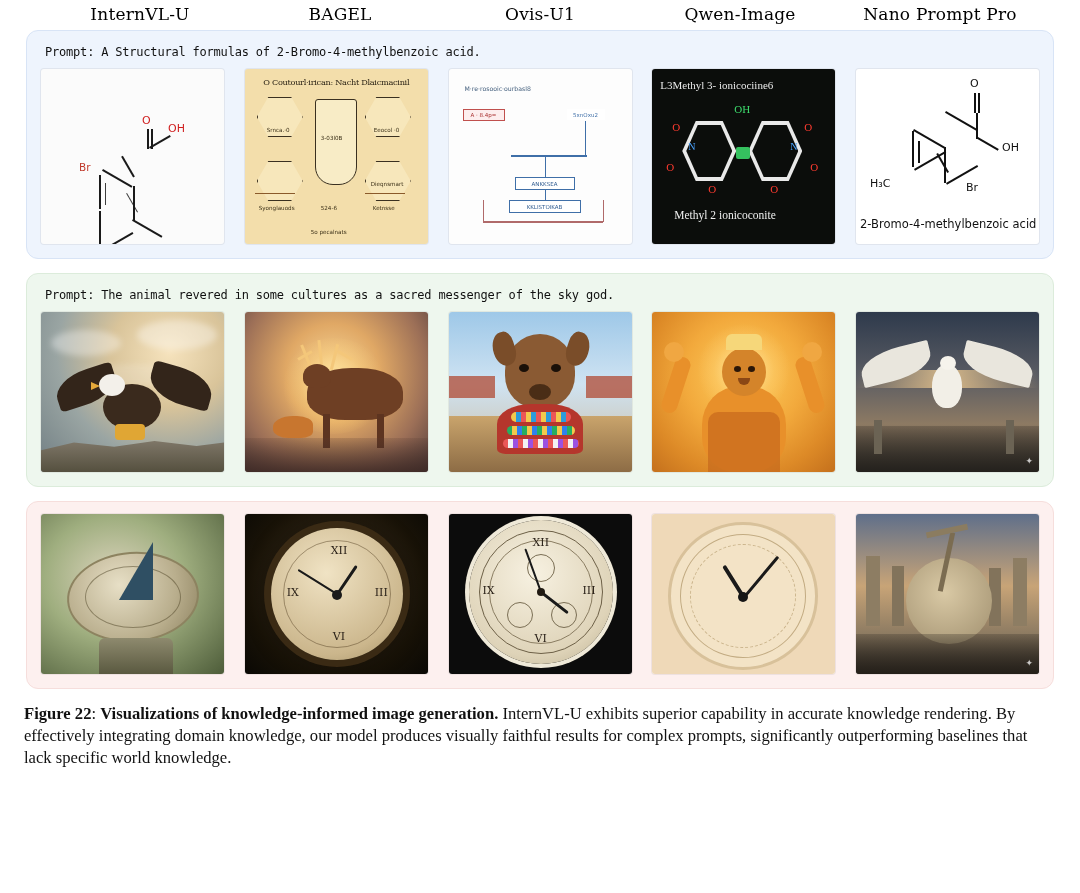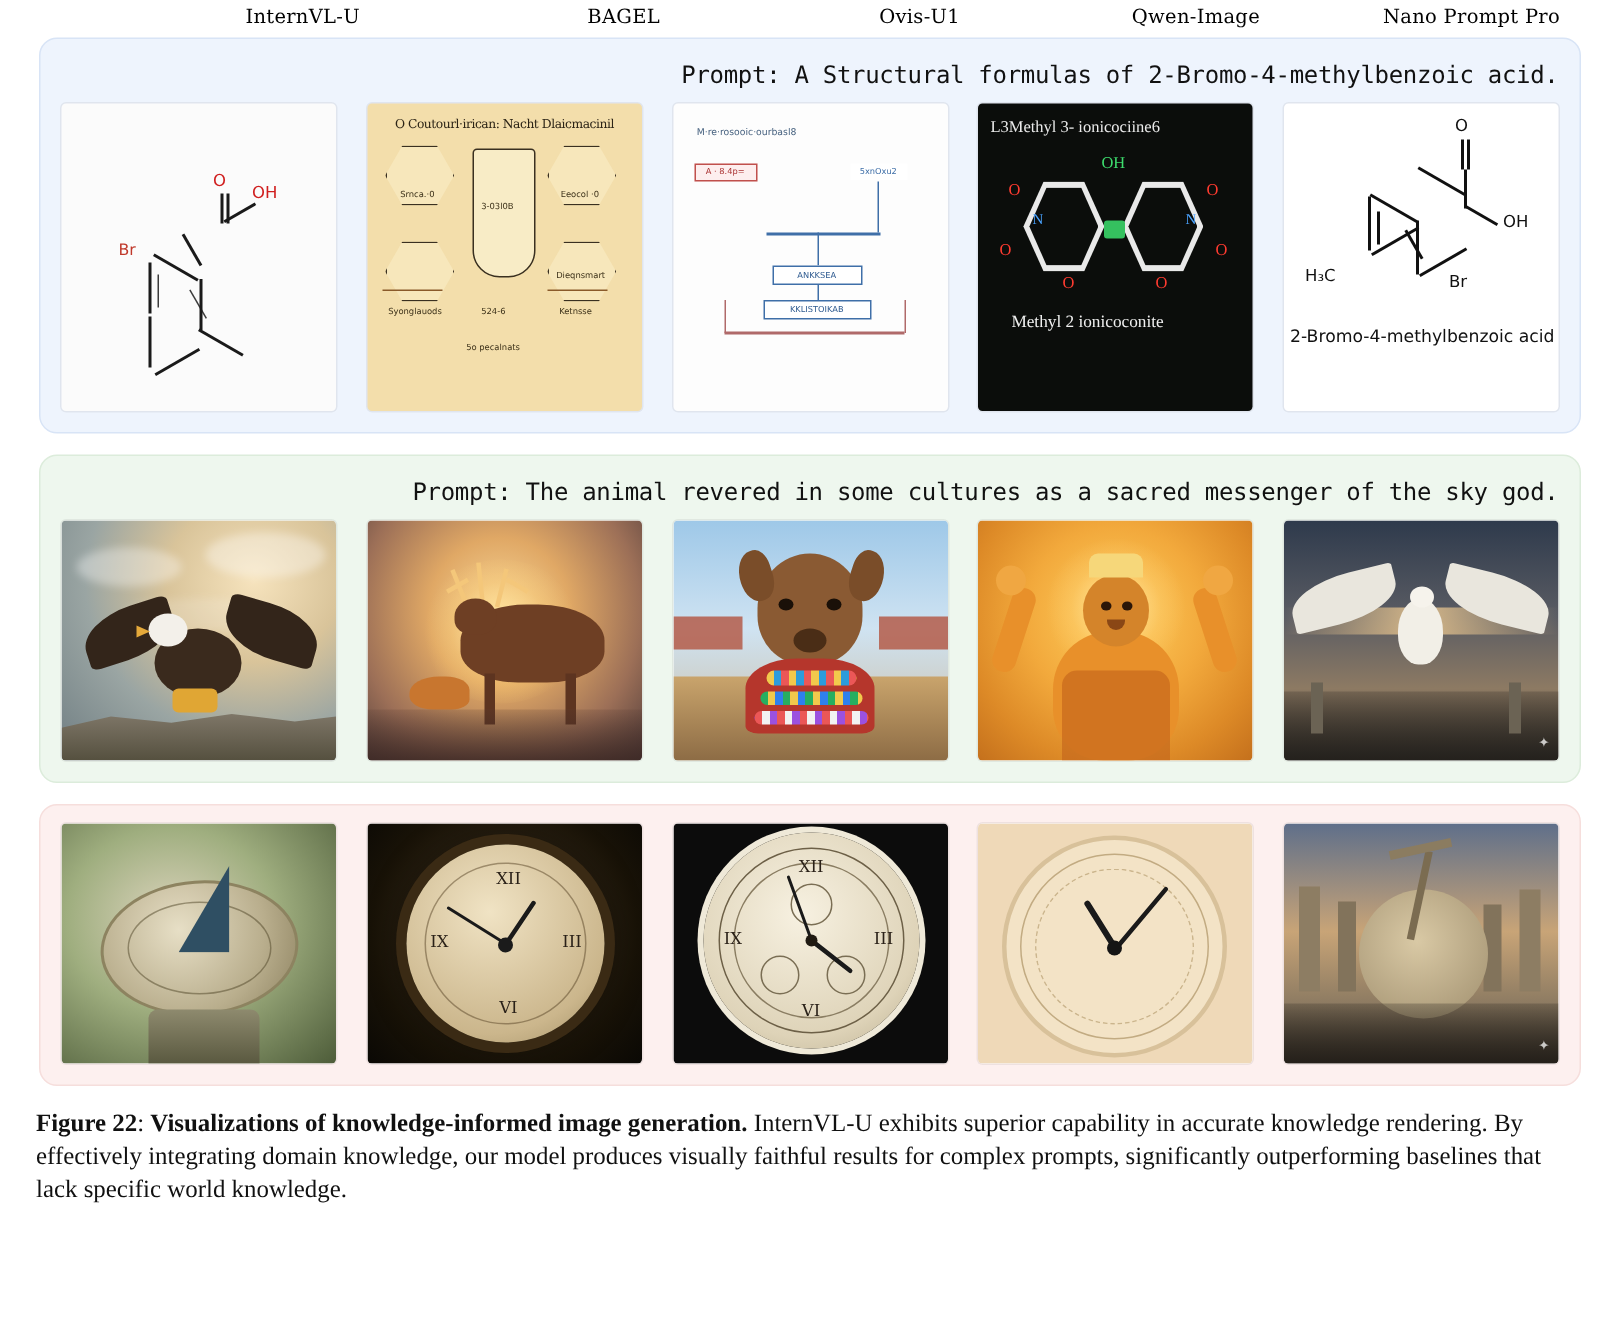--- a/index.html
+++ b/index.html
@@ -14,59 +14,58 @@
   }
   .page { width: 1080px; height: 893px; position: relative; padding: 0 14px; }
 
   
   .col-headers {
     display: flex;
     padding: 4px 26px 6px 26px;
   }
   .col-header {
     flex: 1;
-    text-align: right;
+    text-align: center;
     font-family: "DejaVu Serif", serif;
-    font-size: 13px;
+    font-size: 17px;
     letter-spacing: .2px;
     color: #000;
   }
 
   
   .block {
     border-radius: 12px;
     margin: 0 12px 14px 12px;
     padding: 12px 14px 14px 14px;
     border: 1px solid transparent;
   }
   .block.b1 { background: #eef4fd; border-color: #d8e4f6; }
   .block.b2 { background: #eef7ee; border-color: #dcecdb; }
   .block.b3 { background: #fdf0ef; border-color: #f6dedc; }
 
   .prompt {
     font-family: "DejaVu Sans Mono", monospace;
-    font-size: 16px;
+    font-size: 12px;
     color: #111;
     margin: 2px 0 10px 4px;
     letter-spacing: -0.2px;
-    text-align: right;
   }
 
   .row { display: flex; gap: 14px; justify-content: space-between; }
   .cell {
     width: 183px;
     height: 160px;
     background: #fff;
     border-radius: 3px;
     overflow: hidden;
     position: relative;
     flex: 0 0 183px;
     box-shadow: 0 0 0 1px rgba(0,0,0,.06);
   }
-  .cell.tall { height: 205px; }
+  .cell.tall { height: 175px; }
 
   
   .chem-internvl { background:#fbfbfb; }
   .chem-bagel { background:#f3deab; }
   .chem-ovis { background:#fdfdfd; }
   .chem-qwen { background:#0b0d0b; }
   .chem-nano { background:#ffffff; }
 
   
   .tiny { position:absolute; font-family:"DejaVu Sans", sans-serif; }

